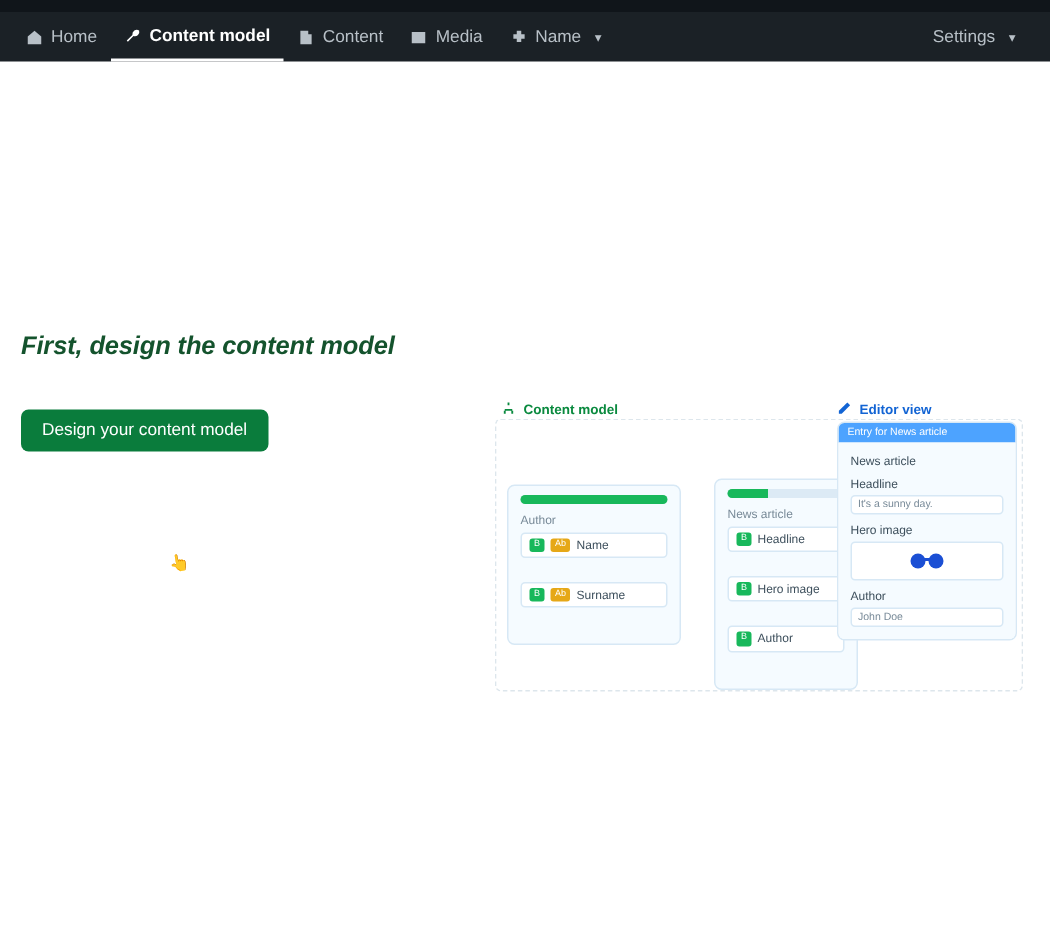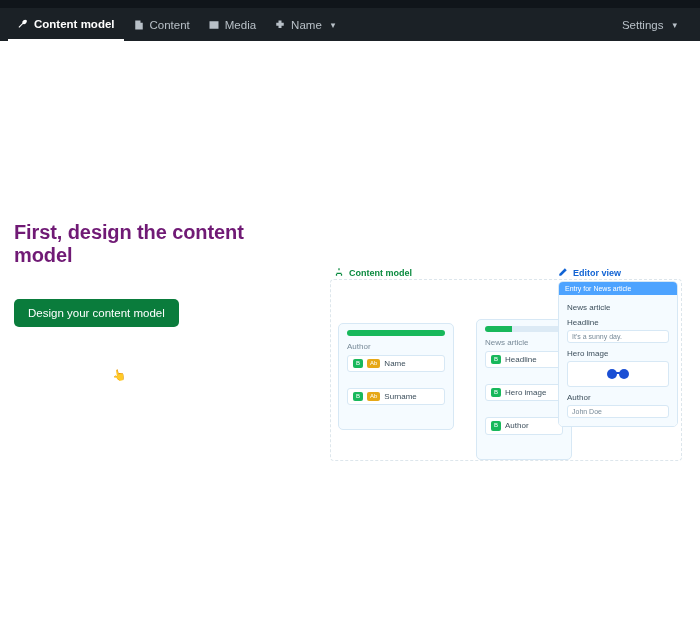--- a/index.html
+++ b/index.html
@@ -51,25 +51,26 @@
     align-items: flex-start;
     padding-top: 180px;
   }
 
   .left-col {
     width: 300px;
     padding-left: 14px;
     padding-right: 12px;
   }
   .heading {
-    font-size: 20px;
+    font-size: 17px;
     font-weight: 700;
     margin-bottom: 14px;
     letter-spacing: -0.1px;
-    color: #701a75;
+    color: #14532d;
+    font-style: italic;
   }
   .desc {
     font-size: 11.5px;
     line-height: 1.5;
     color: #2f2f2f;
   }
   .desc .link { color: #1060d4; cursor: pointer; }
   .primary-btn {
     margin-top: 18px;
     background: #0a7c3c;
@@ -251,20 +252,28 @@
     pointer-events:none;
   }
 </style>
 </head>
 <body>
 
 <div class="topbar"></div>
 
 <div class="navbar">
   <div class="nav-left">
+    <div class="nav-item">
+      <span class="nav-ico">
+        <svg viewBox="0 0 16 16">
+            <path d="M8 2l6 5v7H2V7l6-5z"></path>
+          </svg>
+      </span>
+      <span>Home</span>
+    </div>
     <div class="nav-item active">
       <span class="nav-ico">
         <svg viewBox="0 0 16 16">
             <path d="M13 3a4 4 0 0 1-5 5L3 13l-1-1 5-5a4 4 0 0 1 6-4z"></path>
           </svg>
       </span>
       <span>Content model</span>
     </div>
     <div class="nav-item">
       <span class="nav-ico">

